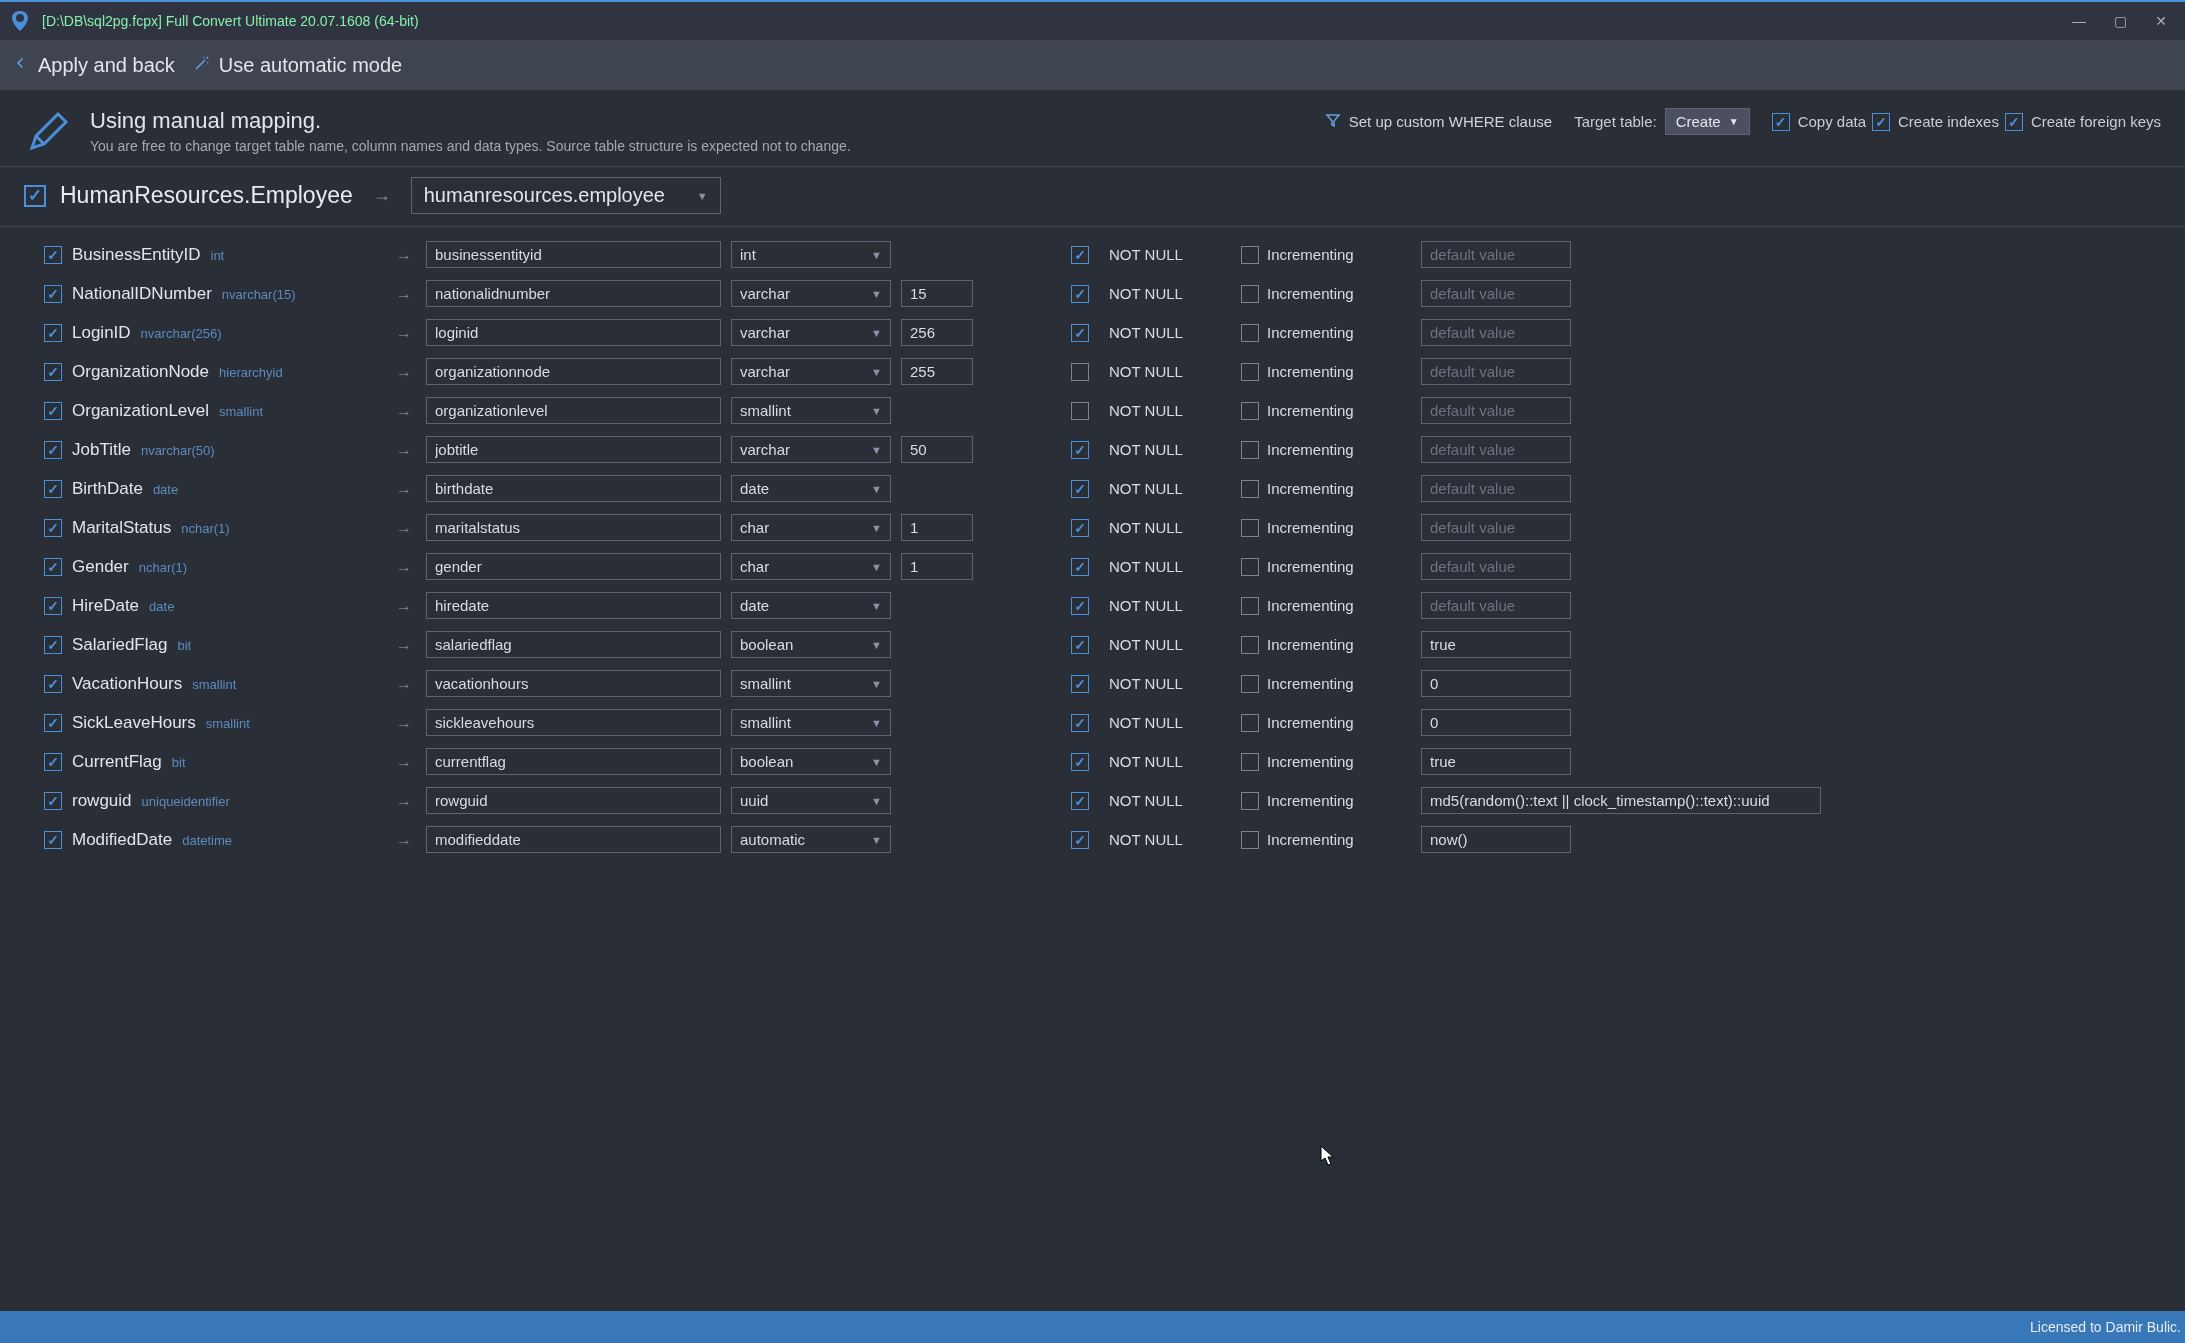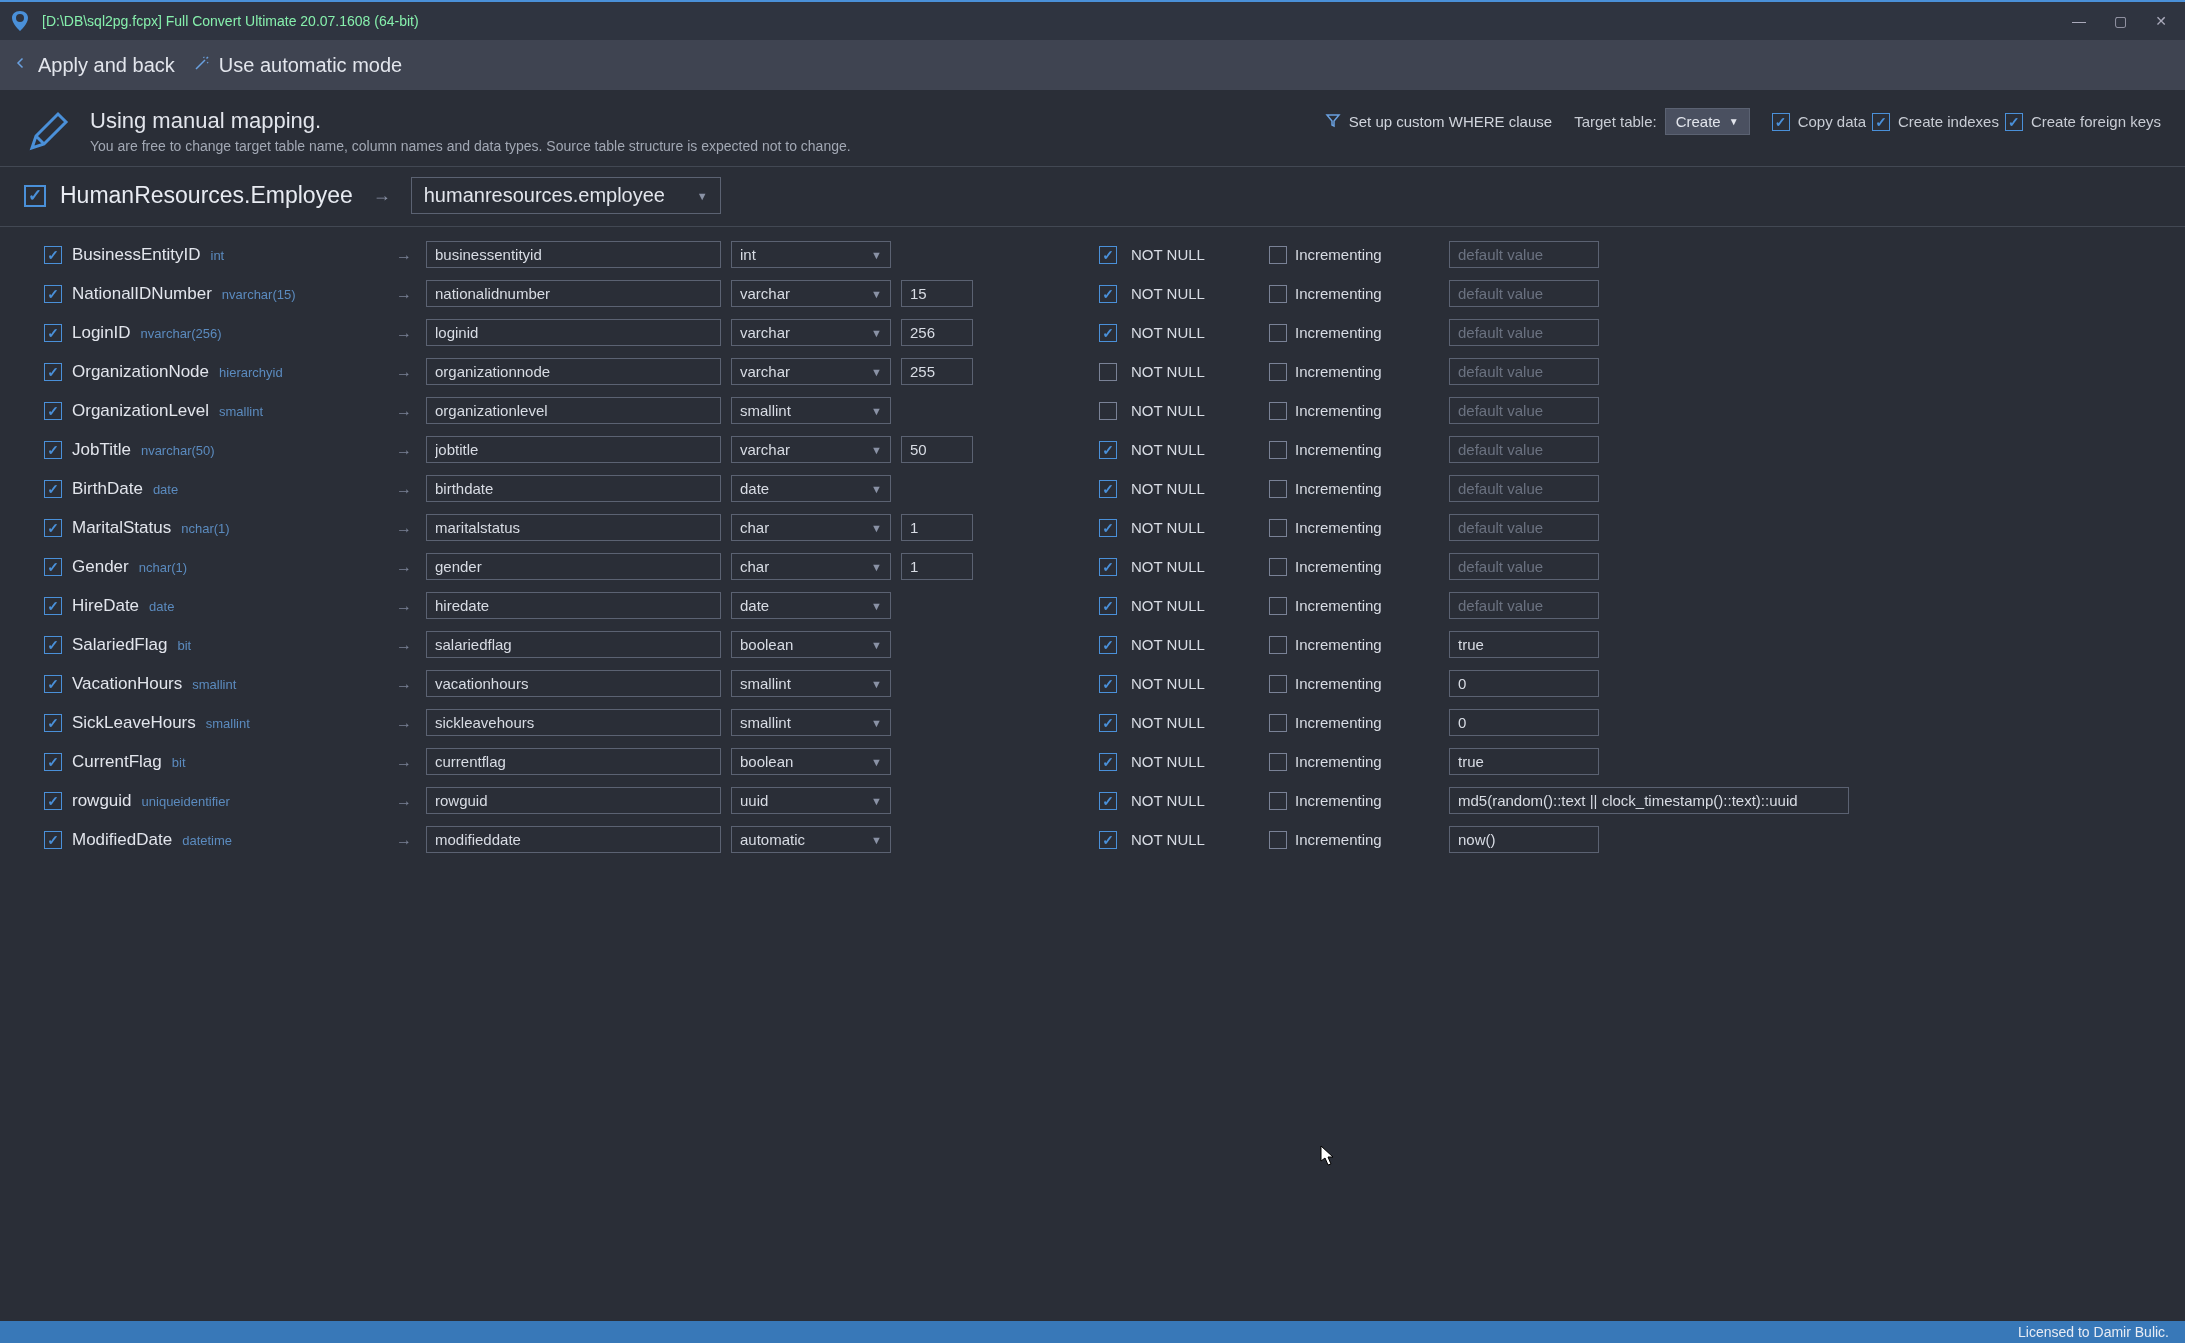--- a/index.html
+++ b/index.html
@@ -112,21 +112,21 @@
   width: 160px; background: #2a2e37; border: 1px solid #5b6272;
   padding: 4px 8px; color: #d8dce4; font-size: 15px;
   display: flex; justify-content: space-between; align-items: center; cursor: pointer;
 }
 .typedd .dd-caret { color: #8a92a5; font-size: 11px; }
 .sizebox {
   width: 72px; background: #2a2e37; border: 1px solid #5b6272;
   padding: 4px 8px; color: #d8dce4; font-size: 15px;
 }
 .sizebox.hidden { visibility: hidden; }
-.notnull-area { width: 160px; display: flex; align-items: center; gap: 14px; margin-left: 116px; }
+.notnull-area { width: 160px; display: flex; align-items: center; gap: 20px; margin-left: 88px; }
 .notnull-area .lbl, .incr-area .lbl { font-size: 15px; color: #d8dce4; }
 .incr-area { width: 170px; display: flex; align-items: center; gap: 8px; }
 .defbox {
   width: 150px; background: #2a2e37; border: 1px solid #5b6272;
   padding: 4px 8px; color: #d8dce4; font-size: 15px;
 }
 .defbox.wide { width: 400px; }
 .defbox::placeholder, .filterbox::placeholder, .coltarget::placeholder { color: #6b7280; }
 
 .cb-box {
@@ -137,23 +137,23 @@
 .cb-box.lg { width: 22px; height: 22px; border-width: 2px; }
 .cb-box.checked { border-color: #4a90d9; }
 .cb-box.checked::after {
   content: "✓"; color: #4a90d9; font-size: 14px; font-weight: bold; line-height: 1;
 }
 .cb-box.lg.checked::after { font-size: 17px; }
 .arrow-sm { color: #7a8296; font-size: 16px; margin: 0 2px; width: 20px; text-align: center; }
 
 .statusbar {
   position: absolute; bottom: 0; left: 0; right: 0;
-  height: 22px; background: #3878b8;
+  height: 32px; background: #3878b8;
   display: flex; align-items: center; justify-content: flex-end;
-  padding: 0 16px; color: #e8ecf4; font-size: 14px; margin-top: 36px;
+  padding: 0 4px; color: #e8ecf4; font-size: 14px; margin-top: 36px;
 }
 
 .cursor {
   position: absolute; width: 16px; height: 22px; pointer-events: none;
 }
 </style>
 </head>
 <body>
 
 <div class="titlebar">

